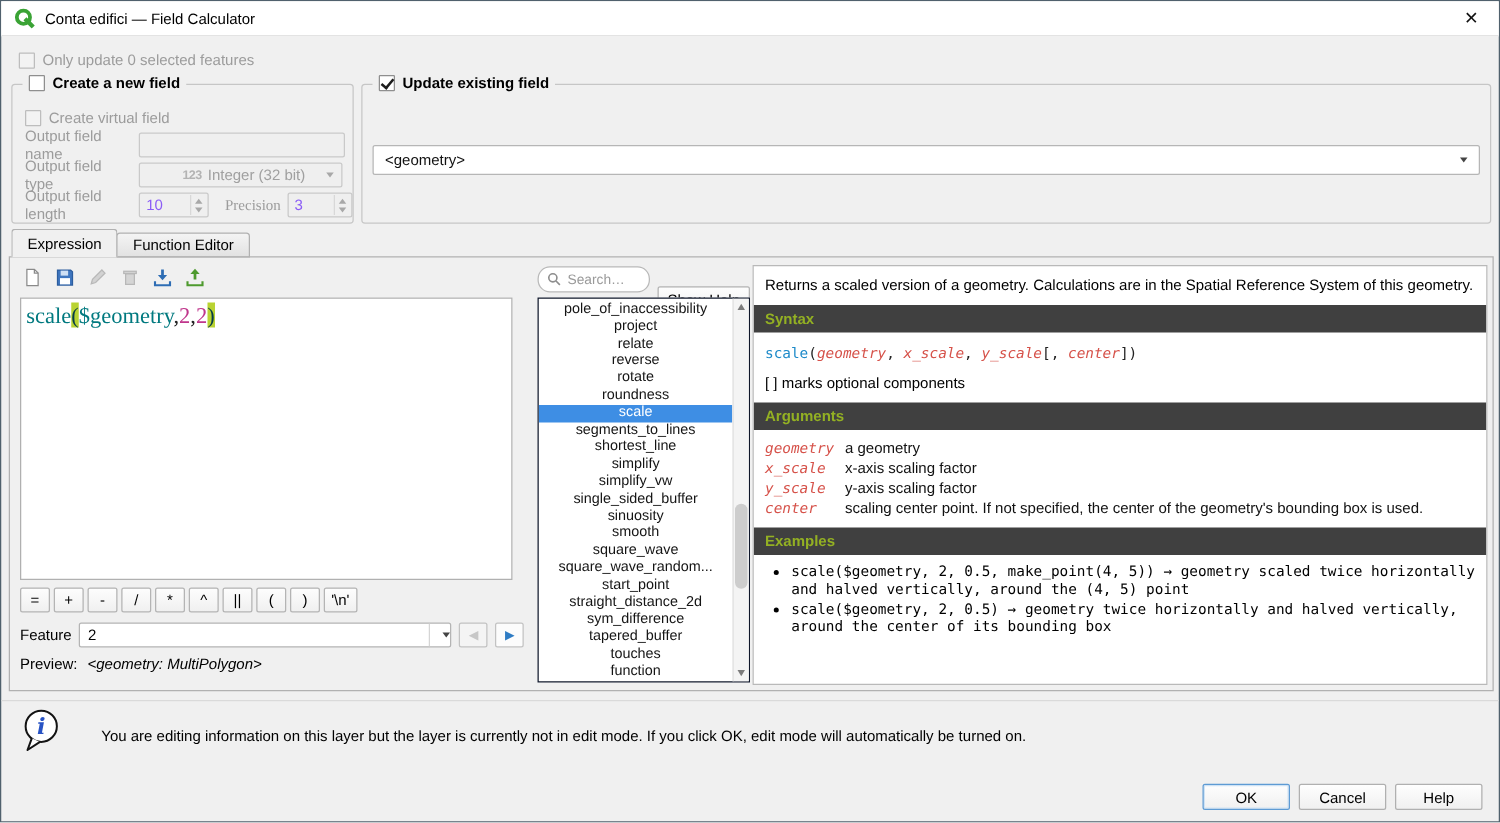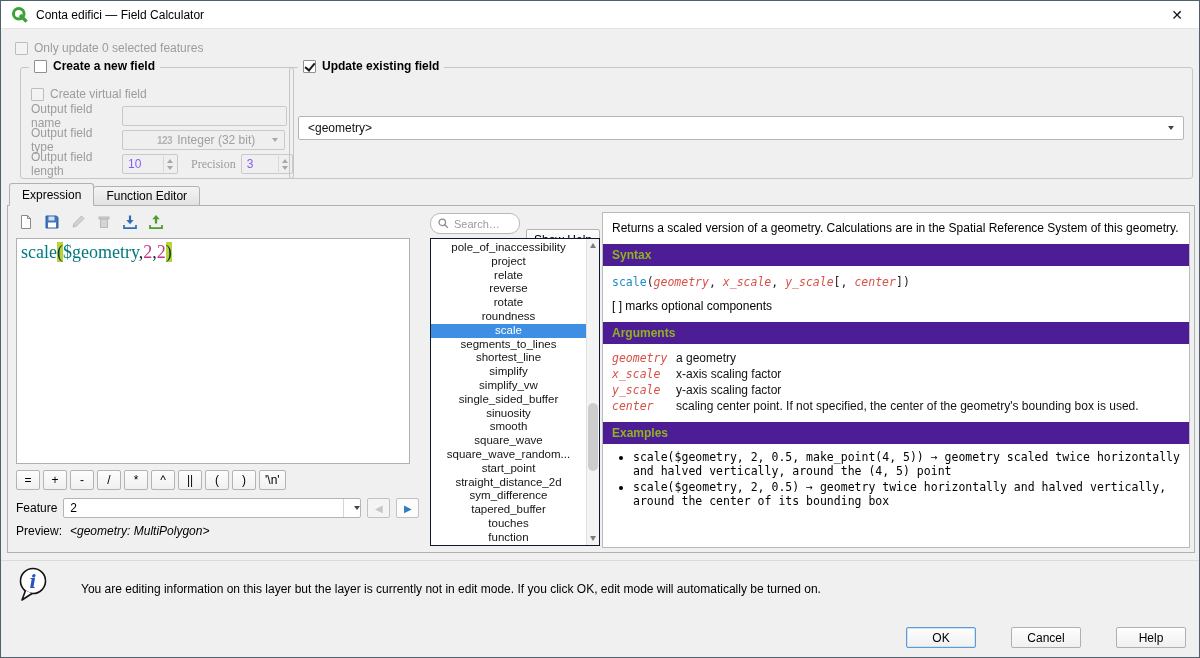--- a/index.html
+++ b/index.html
@@ -23,21 +23,21 @@
   .checkbox.dis { border-color: #bdbdbd; background: #f3f3f3; }
   .checkbox.checked::after { content: ""; position: absolute; left: 3px; top: 0px; width: 4px; height: 8px;
     border: solid #1c1c1c; border-width: 0 2px 2px 0; transform: rotate(40deg); }
   .check-row { display: flex; align-items: center; gap: 6px; }
   .dis-text { color: #9c9c9c; }
 
   .row-only-update { position: absolute; left: 14px; top: 40px; }
 
   
   .groupbox { position: absolute; border: 1px solid #c6c6c6; border-radius: 3px; }
-  .gb-left  { left: 19px;   top: 66px; width: 274px; height: 112px; }
+  .gb-left  { left: 8px;   top: 66px; width: 274px; height: 112px; }
   .gb-right { left: 288px; top: 66px; width: 904px; height: 112px; }
   .gb-title { position: absolute; top: -9px; left: 8px; background: #f0f0f0; padding: 0 5px;
     display: flex; gap: 6px; align-items: center; font-weight: bold; }
   .gb-row { position: absolute; left: 10px; right: 8px; height: 20px; display: flex; align-items: center; gap: 5px; }
   .flabel { width: 86px; flex: none; color: #9c9c9c; }
 
   .ftext { height: 20px; border: 1px solid #c9c9c9; border-radius: 2px; background: #efefef; flex: 1;
     font-family: inherit; font-size: 12px; padding: 0 4px; color: #777; }
   .combo { height: 20px; border: 1px solid #c9c9c9; border-radius: 2px; background: #efefef;
     flex: 1; display: flex; align-items: center; padding: 0 6px; gap: 5px; color: #a0a0a0; }
@@ -126,41 +126,41 @@
   .sb-tri-dn { width: 0; height: 0; border-left: 3.5px solid transparent; border-right: 3.5px solid transparent; border-top: 5px solid #7c7c7c; }
   .sb-track { flex: 1; position: relative; }
   .sb-thumb { position: absolute; left: 1px; right: 1px; top: 54%; height: 68px; background: #cdcdcd; border-radius: 5px; }
 
   
   .help-panel { position: absolute; left: 594px; top: 6px; width: 588px; height: 336px;
     background: #fff; border: 1px solid #b9b9b9; overflow: hidden; }
   .help-h1 { background: #f1f1f1; color: var(--accent-green, #93b023); font-weight: bold; font-size: 13.5px;
     padding: 5px 9px; }
   .help-desc { padding: 8px 9px 9px; }
-  .help-h2 { background: #4c1d95; color: var(--accent-green, #93b023); font-weight: bold; font-size: 12px;
+  .help-h2 { background: #404040; color: var(--accent-green, #93b023); font-weight: bold; font-size: 12px;
     padding: 4px 9px; }
   .syntax-code { padding: 9px 9px 4px; font-family: "DejaVu Sans Mono", monospace; font-size: 11.5px; }
   .tok2-fn  { color: var(--syntax-blue, #1d8ac9); }
   .tok2-arg { color: var(--param-red, #d6524a); font-style: italic; }
   .tok2-p   { color: #222; }
   .optional-note { padding: 6px 9px 9px; }
   .args-table { padding: 7px 9px 9px; display: grid; grid-template-columns: 64px 1fr; row-gap: 2px; }
   .arg-name { font-family: "DejaVu Sans Mono", monospace; font-size: 11.5px; font-style: italic;
     color: var(--param-red, #d6524a); }
   .arg-desc { color: #111; }
   .examples-list { margin: 6px 9px 6px 30px; font-family: "DejaVu Sans Mono", monospace; font-size: 11.5px; }
   .example-item { margin: 2px 0; }
 
   
   .hsep { position: absolute; left: 0; right: 0; top: 559px; border-top: 1px solid #dadada; }
   .info-icon { position: absolute; left: 16px; top: 565px; }
   .info-msg { position: absolute; left: 80px; top: 581px; width: 980px; }
   .dlg-buttons { position: absolute; right: 13px; bottom: 9px; display: flex; gap: 7px; }
   .dlg-btn { width: 70px; height: 21px; border: 1px solid #b0b0b0; border-radius: 2px;
-    background: linear-gradient(#fefefe, #f0f0f0); font-family: inherit; font-size: 12px; margin-left: 28px; }
+    background: linear-gradient(#fefefe, #f0f0f0); font-family: inherit; font-size: 12px; }
   .dlg-btn.ok { border-color: #5e9bd4; box-shadow: inset 0 0 0 1px #cfe3f5; }
 </style>
 </head>
 <body>
 
 <div class="window">
 
   <div class="titlebar">
     <span style="display:flex">
       <svg width="17" height="17" viewBox="0 0 18 18">

